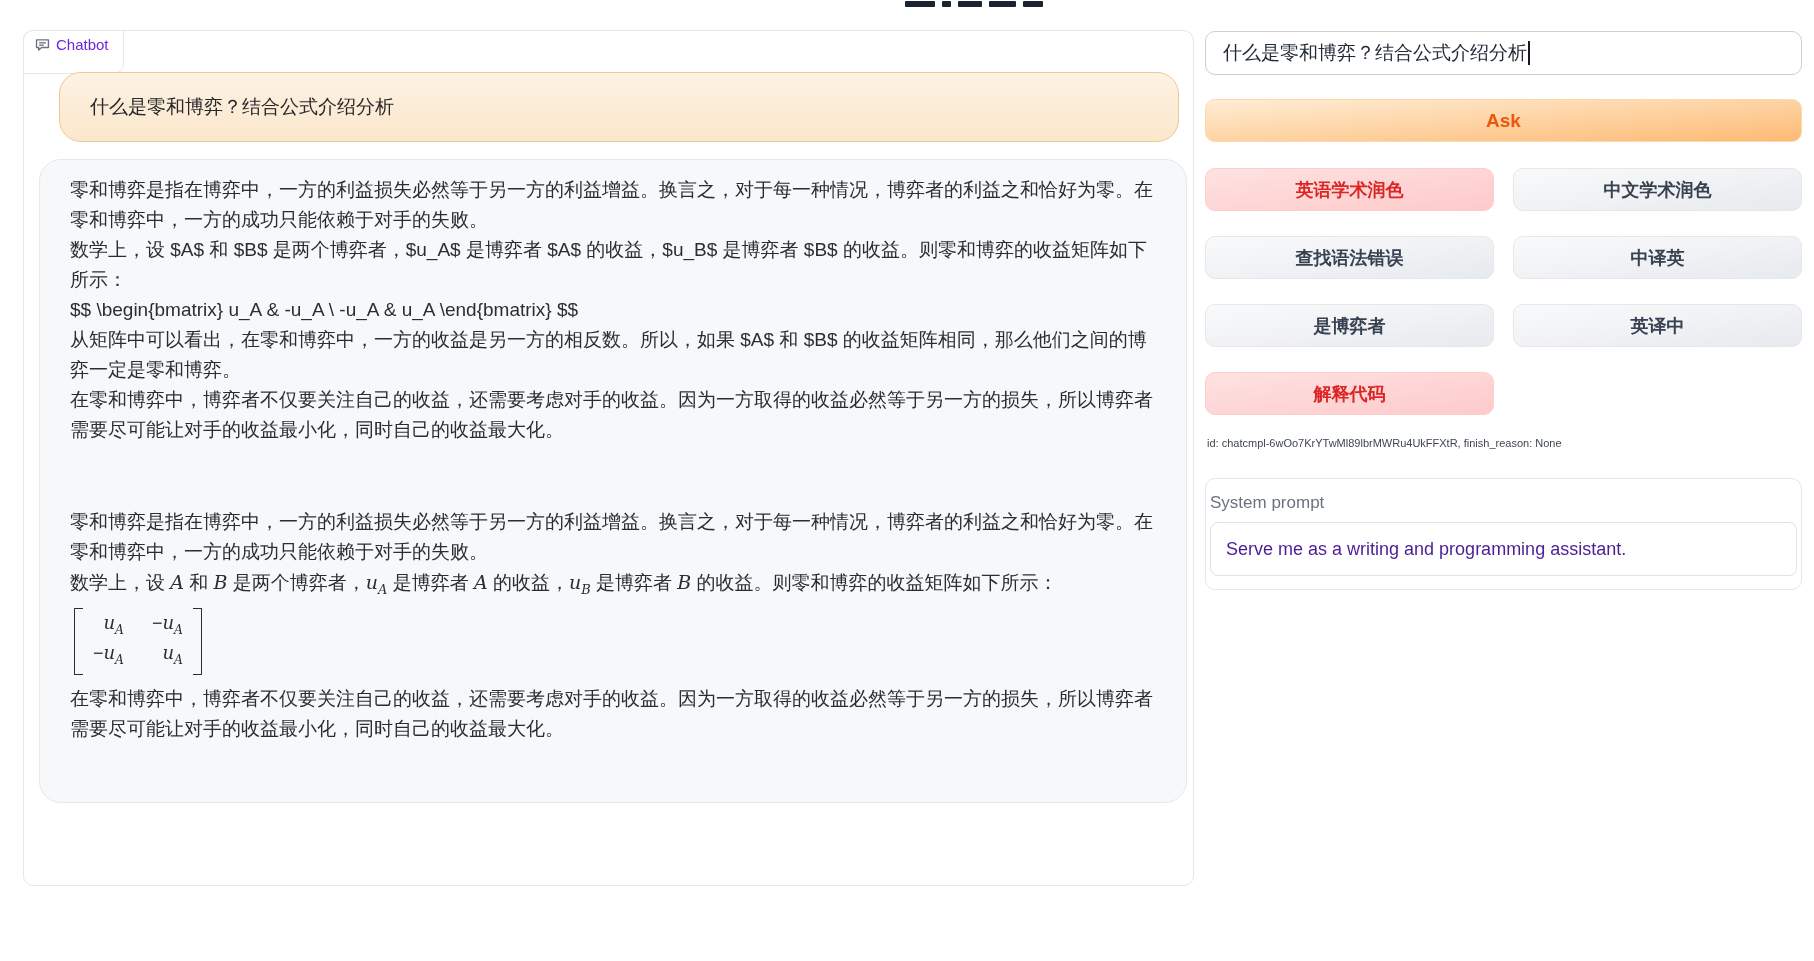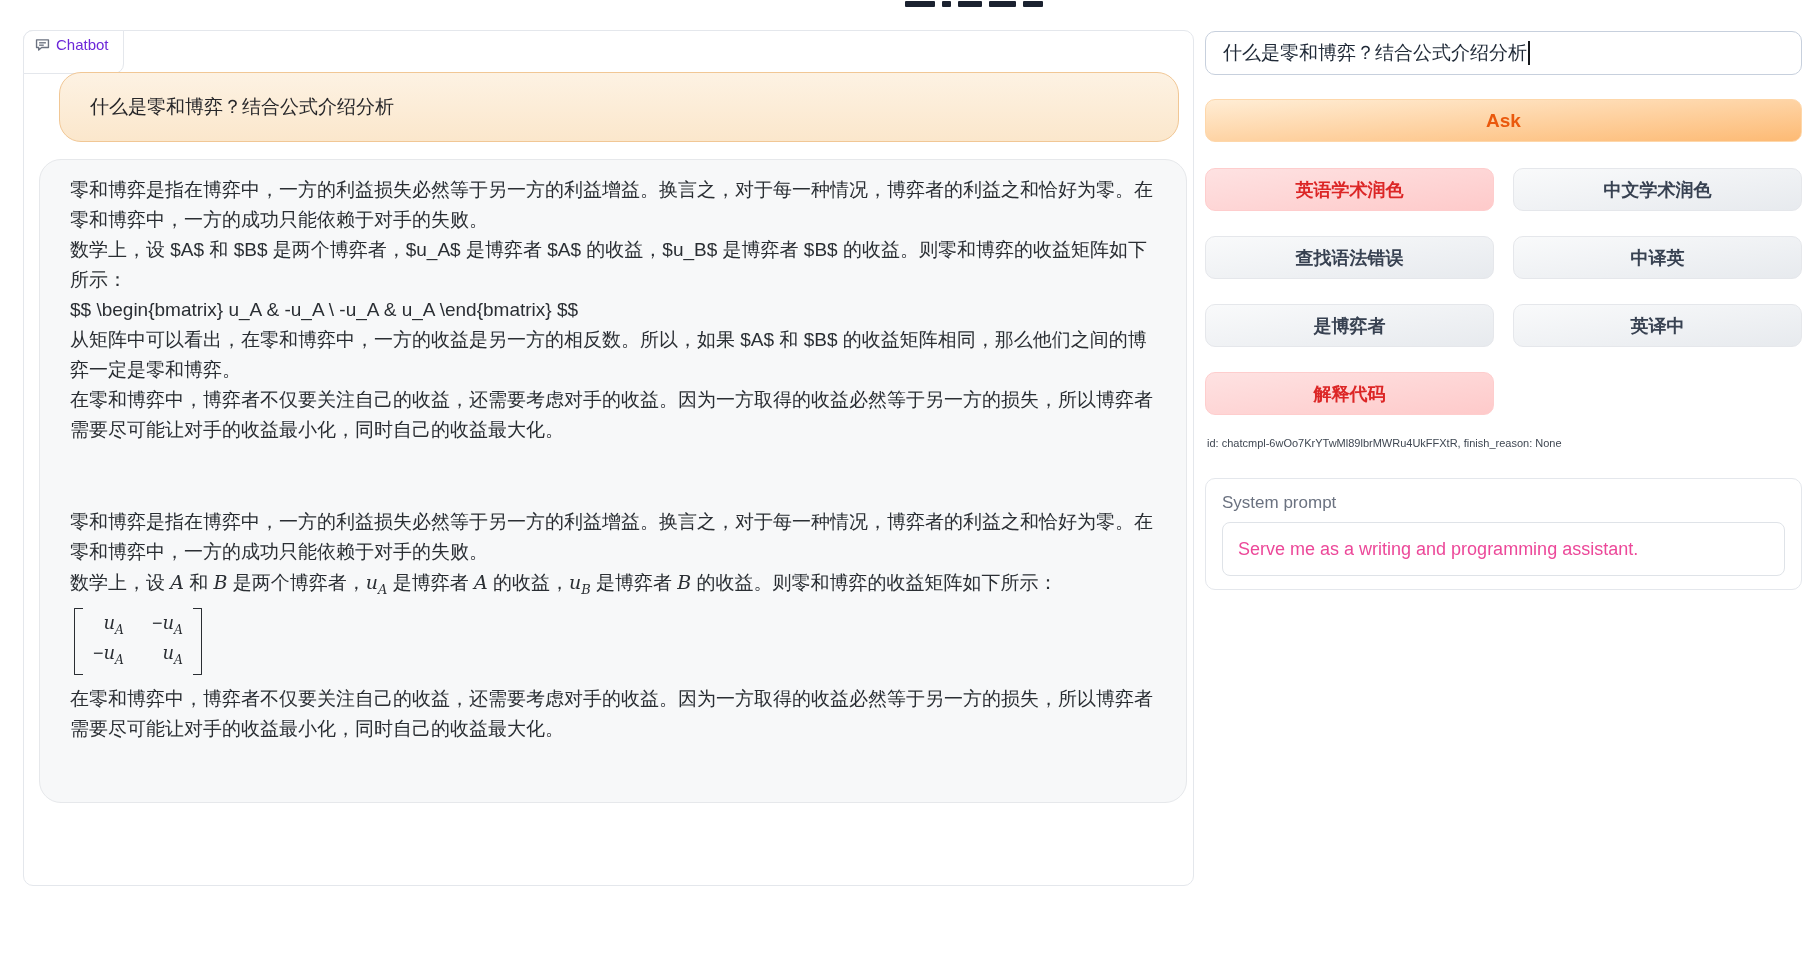--- a/index.html
+++ b/index.html
@@ -60,25 +60,25 @@
   .action-btn { height:43px; border-radius:10px; font-size:18px; font-weight:bold;
     cursor:pointer; font-family:Liberation Sans, sans-serif; }
   .action-btn.gray { background:linear-gradient(to bottom right,#f9fafb,#e7eaee);
     border:1px solid #e5e7eb; color:#374151; }
   .action-btn.red { background:linear-gradient(to bottom right,#fee2e2,#fecaca);
     border:1px solid #fecdcd; color:#dc2626; }
 
   .status-line { position:absolute; left:2px; top:406px; font-size:11px; color:#3f4752; }
 
   .sysprompt-box { position:absolute; left:0; top:447px; width:597px; height:112px;
-    background:#fff; border:1px solid #e4e7ec; border-radius:10px; padding:14px 16px; }
+    background:#fff; border:1px solid #e4e7ec; border-radius:10px; padding:14px 4px; }
   .sysprompt-label { font-size:17px; color:#6b7280; }
   .sysprompt-input { margin-top:9px; height:54px; background:#fff; border:1px solid #dfe3e8;
     border-radius:8px; display:flex; align-items:center; padding:0 15px;
-    font-size:18px; color:#ec4899; }
+    font-size:18px; color:#4c1d95; }
 
   .accordion { position:absolute; left:0; top:572px; width:597px; height:48px;
     background:#fff; border:1px solid #e4e7ec; border-radius:10px;
     display:flex; align-items:center; justify-content:space-between;
     padding:0 20px; cursor:pointer; }
   .accordion-label { font-size:19px; color:#1f2937; }
   .accordion-arrow { font-size:13px; color:#242b36; }
 </style>
 </head>
 <body>

